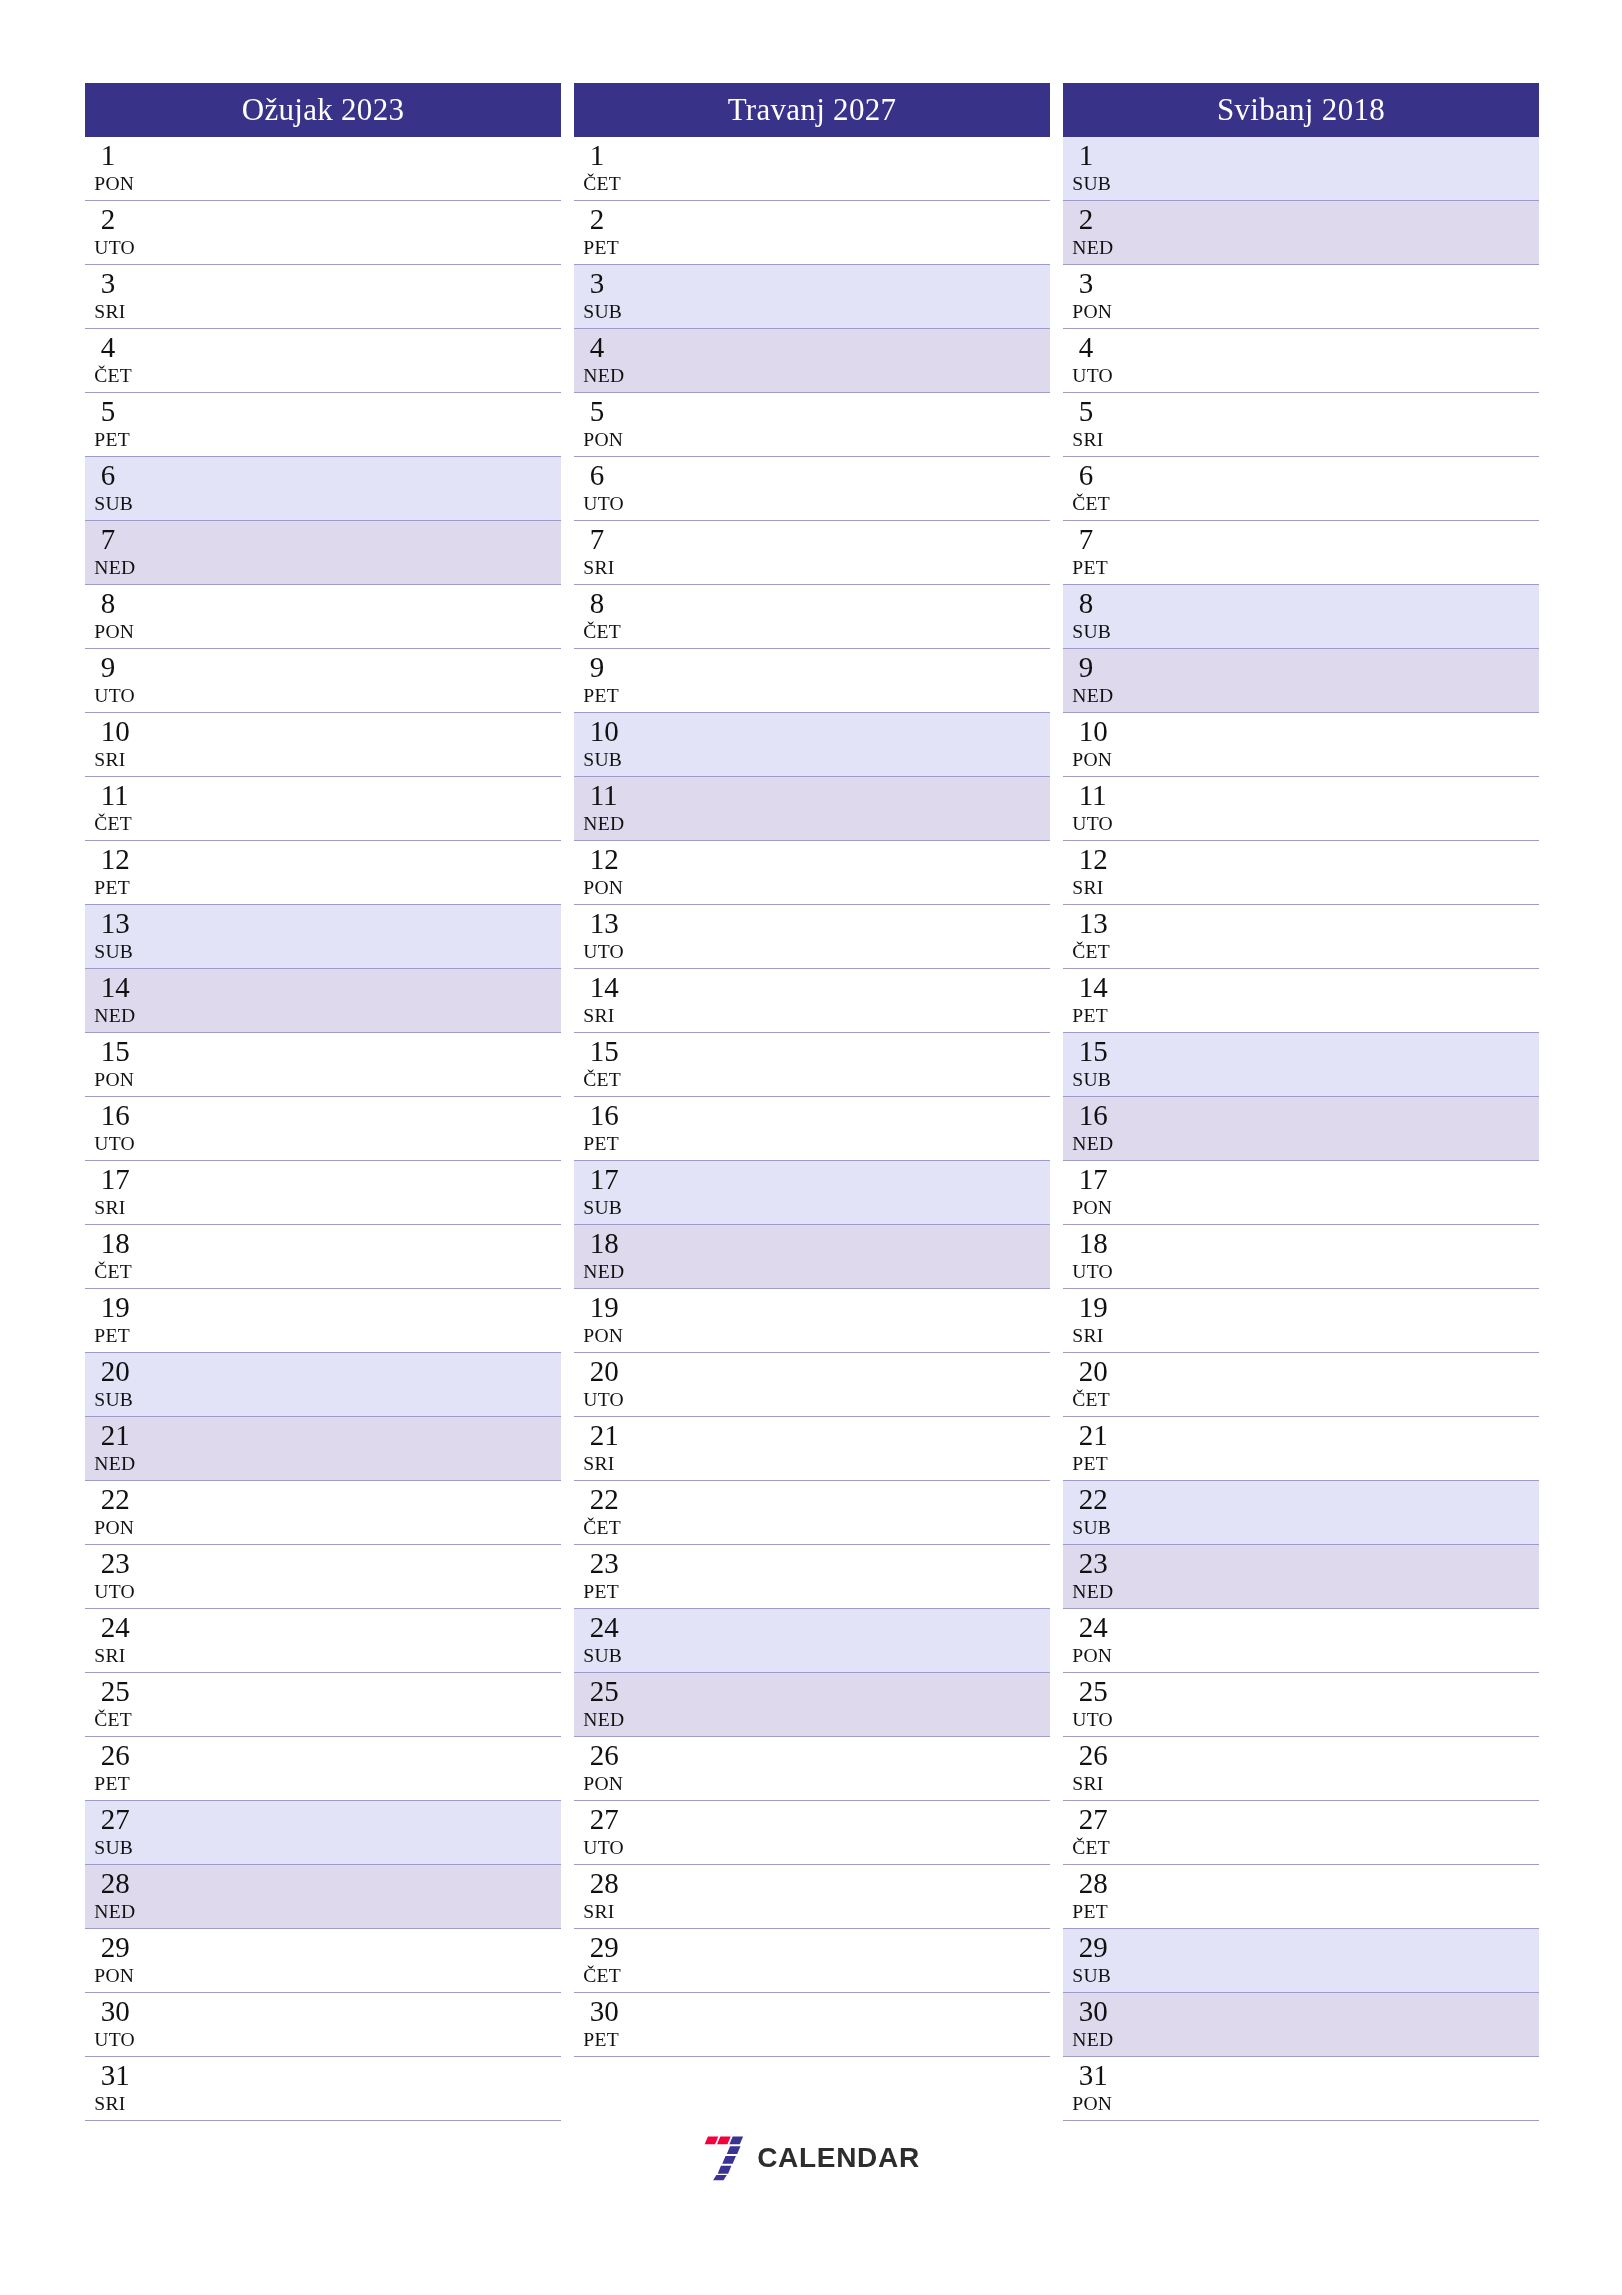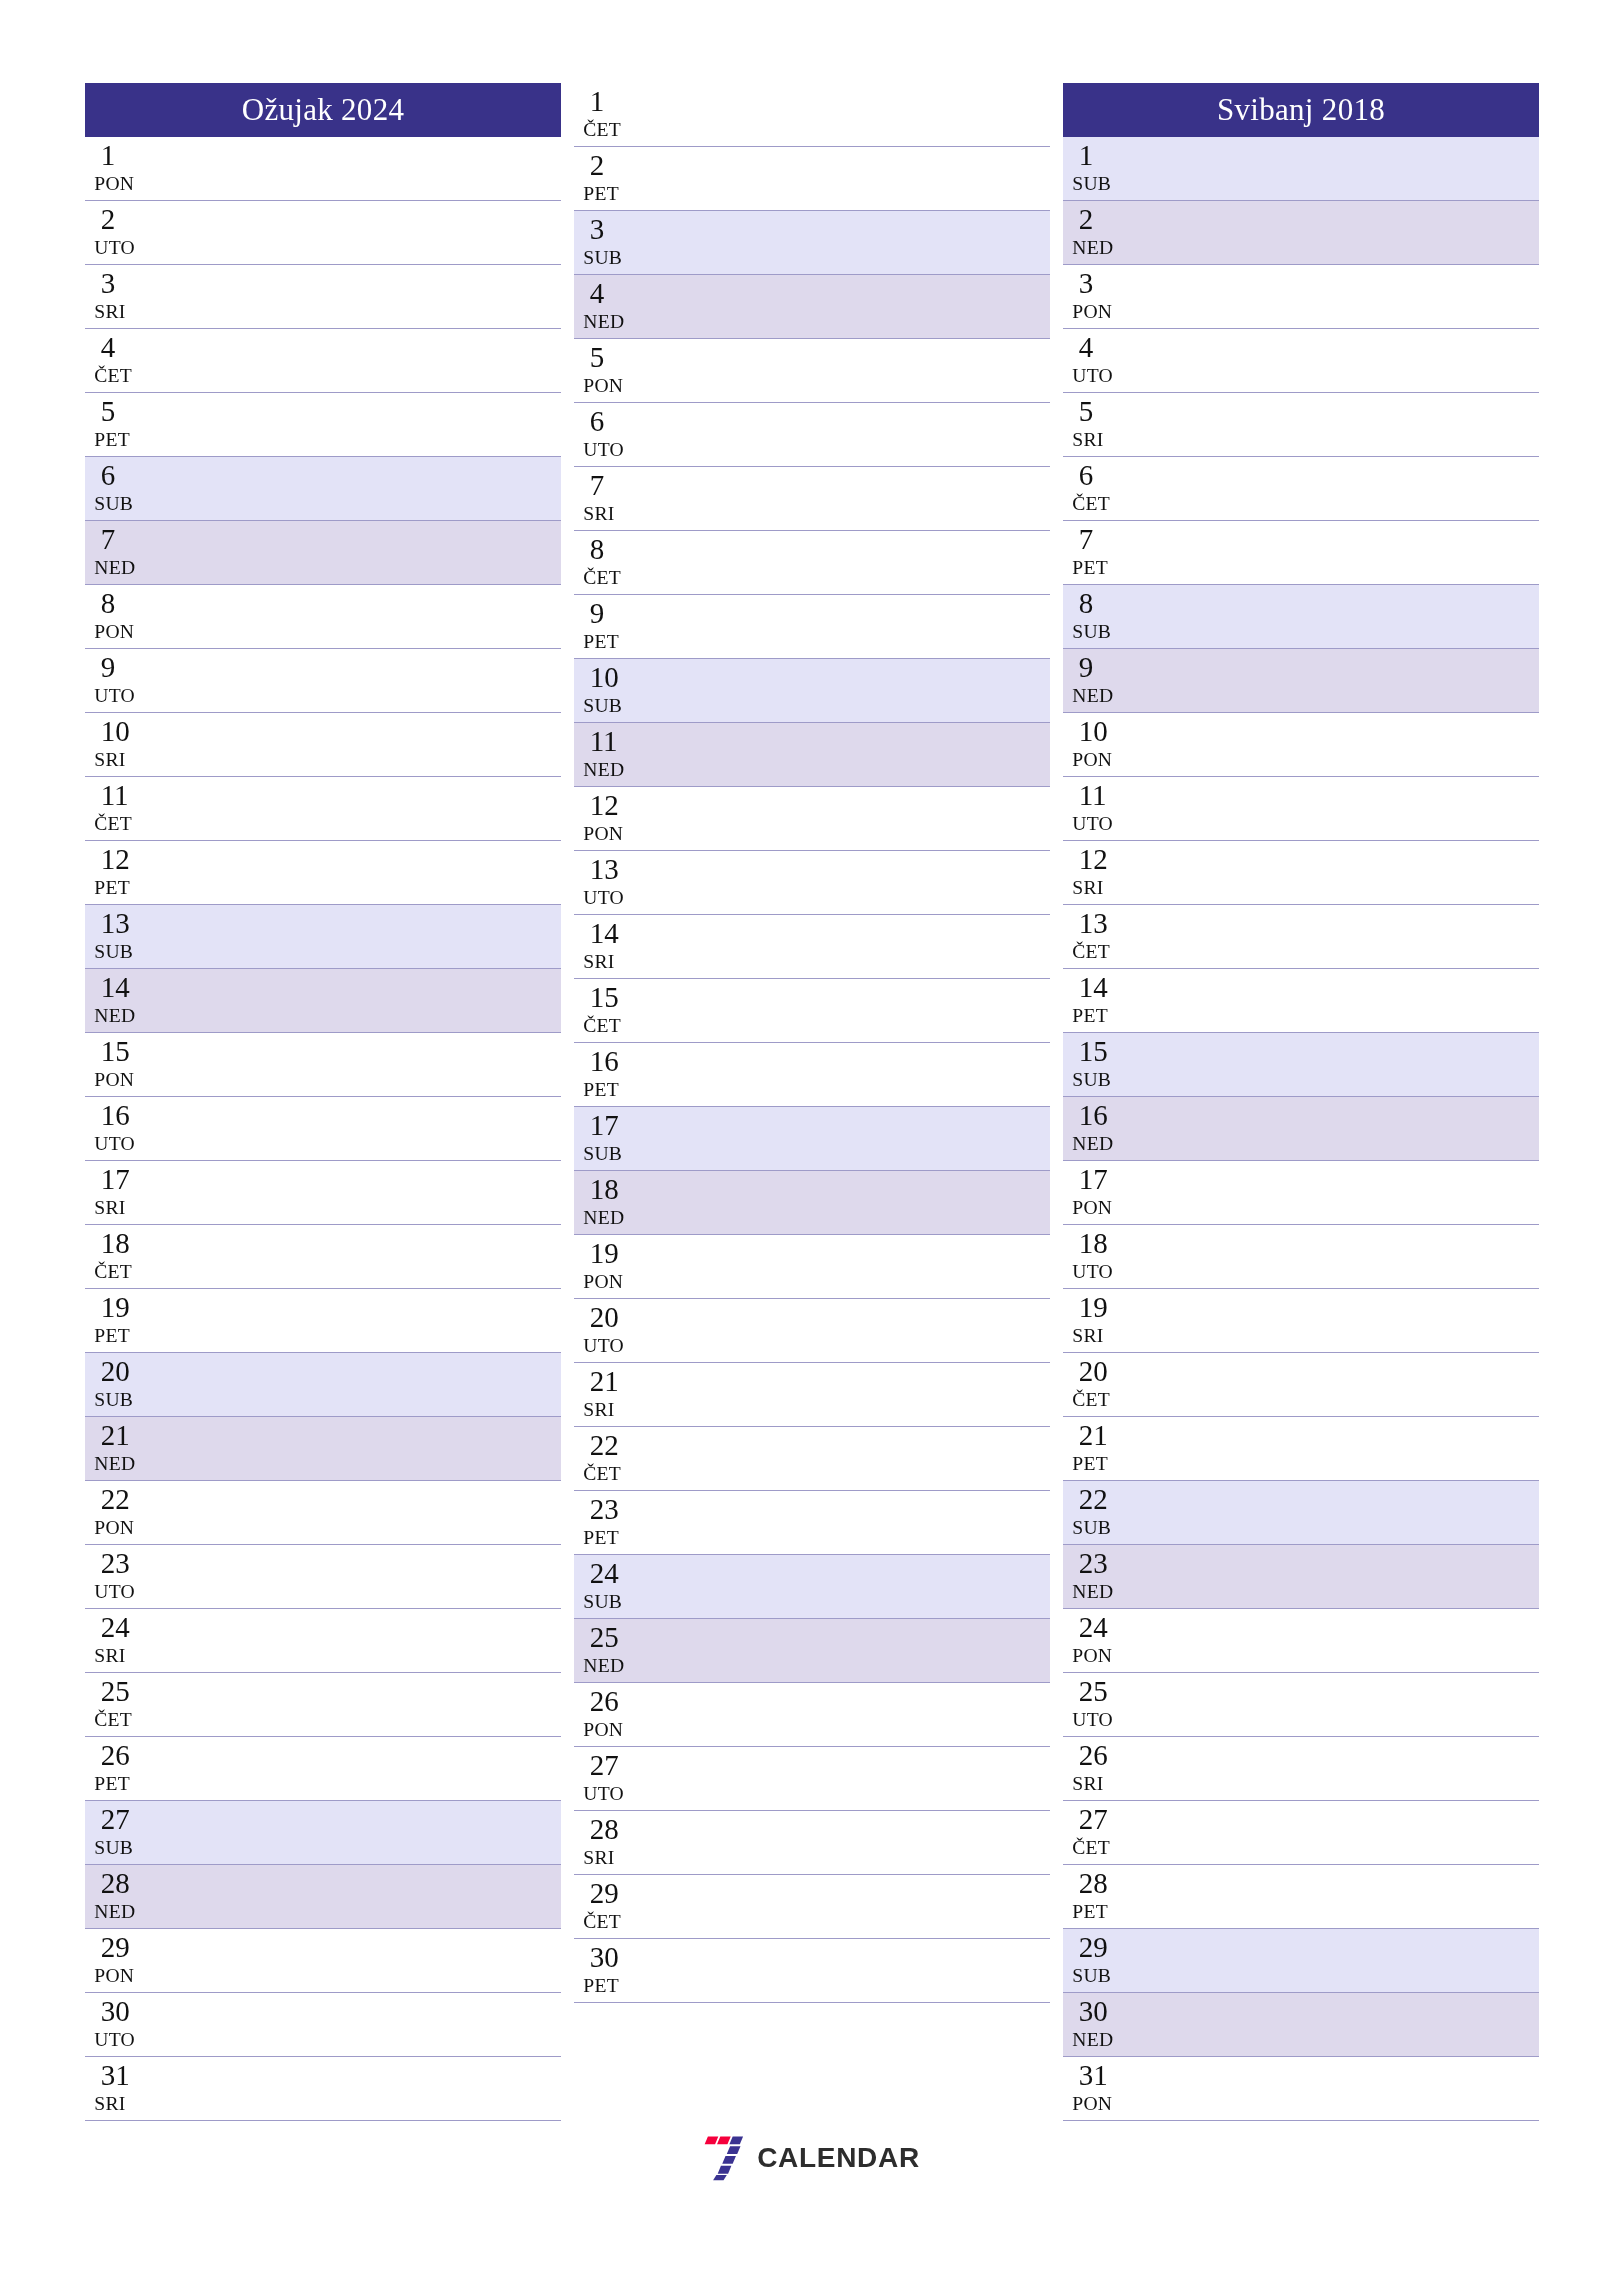--- a/index.html
+++ b/index.html
@@ -119,21 +119,21 @@
     color: #2d2d2d;
   }
 </style>
 </head>
 <body>
 
 <div class="page">
 
   <div class="columns" id="columns">
       <div class="month-col">
-        <div class="month-header">Ožujak 2024</div>
+        <div class="month-header">Ožujak 2023</div>
         <div class="days">
           <div class="day-row">
             <span class="day-num">1</span>
             <span class="day-name">PON</span>
           </div>
           <div class="day-row">
             <span class="day-num">2</span>
             <span class="day-name">UTO</span>
           </div>
           <div class="day-row">
@@ -248,20 +248,21 @@
             <span class="day-num">30</span>
             <span class="day-name">UTO</span>
           </div>
           <div class="day-row">
             <span class="day-num">31</span>
             <span class="day-name">SRI</span>
           </div>
         </div>
       </div>
       <div class="month-col">
+        <div class="month-header">Travanj 2027</div>
         <div class="days">
           <div class="day-row">
             <span class="day-num">1</span>
             <span class="day-name">ČET</span>
           </div>
           <div class="day-row">
             <span class="day-num">2</span>
             <span class="day-name">PET</span>
           </div>
           <div class="day-row sat">

